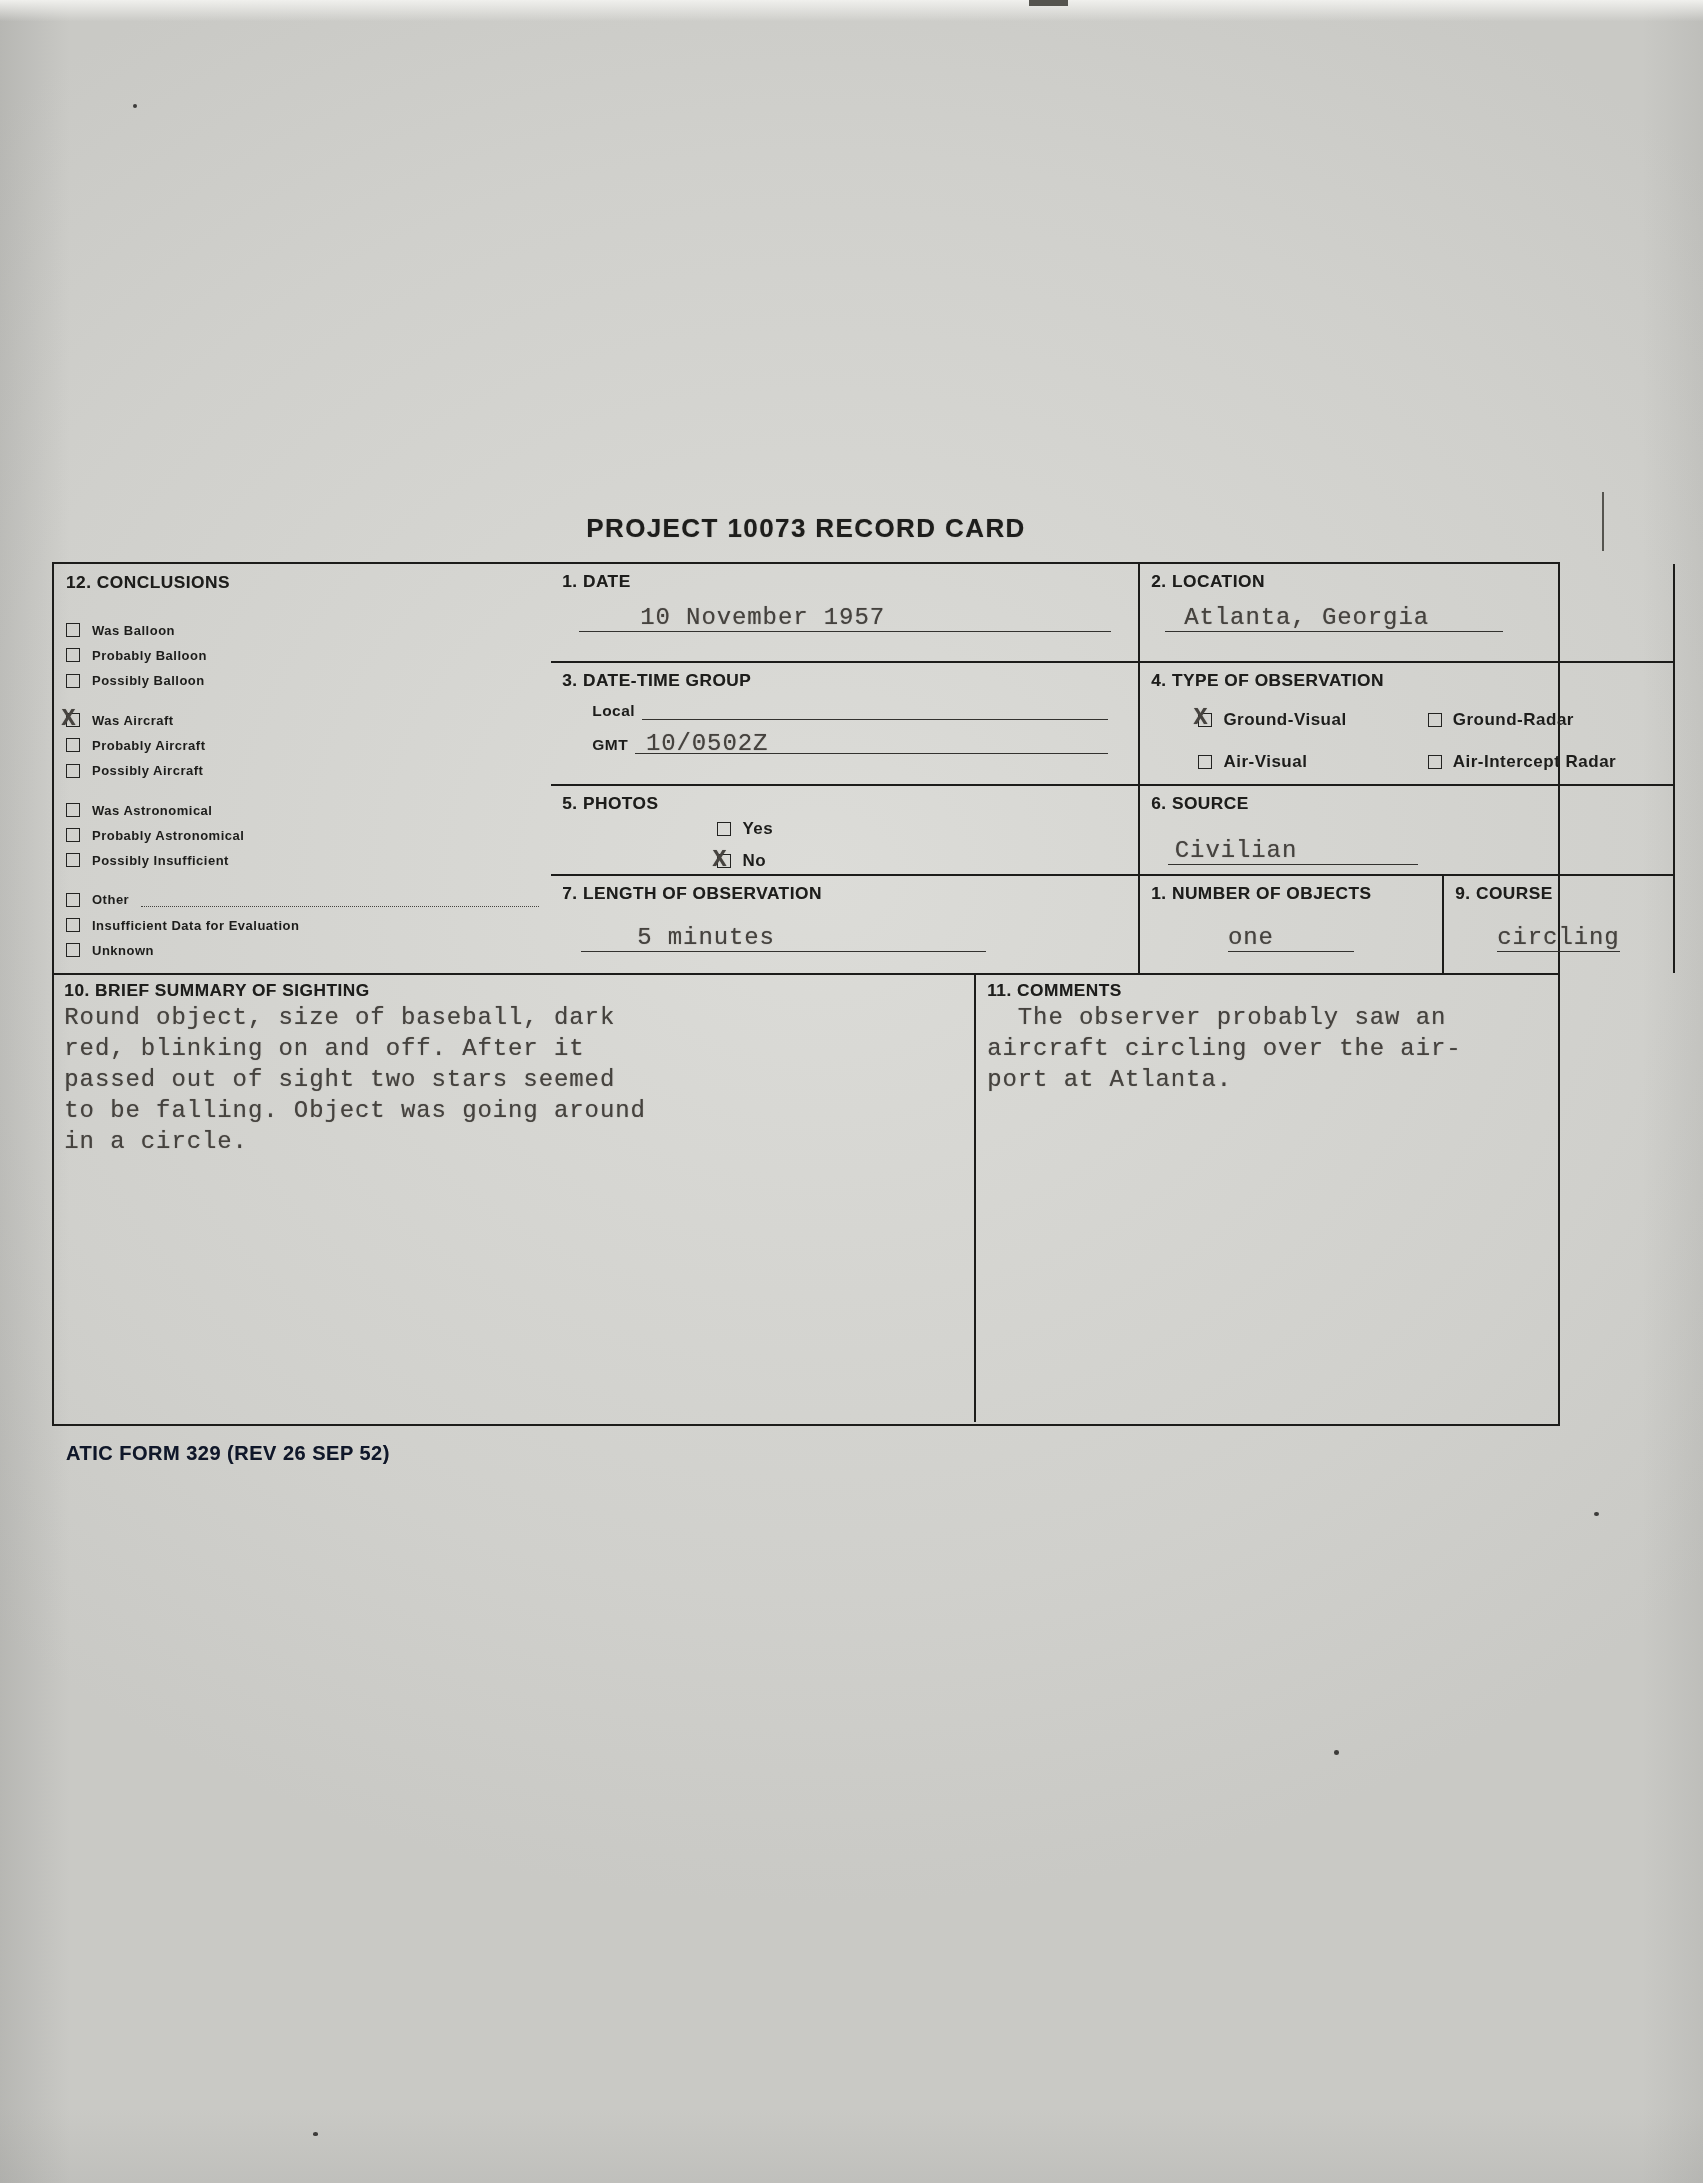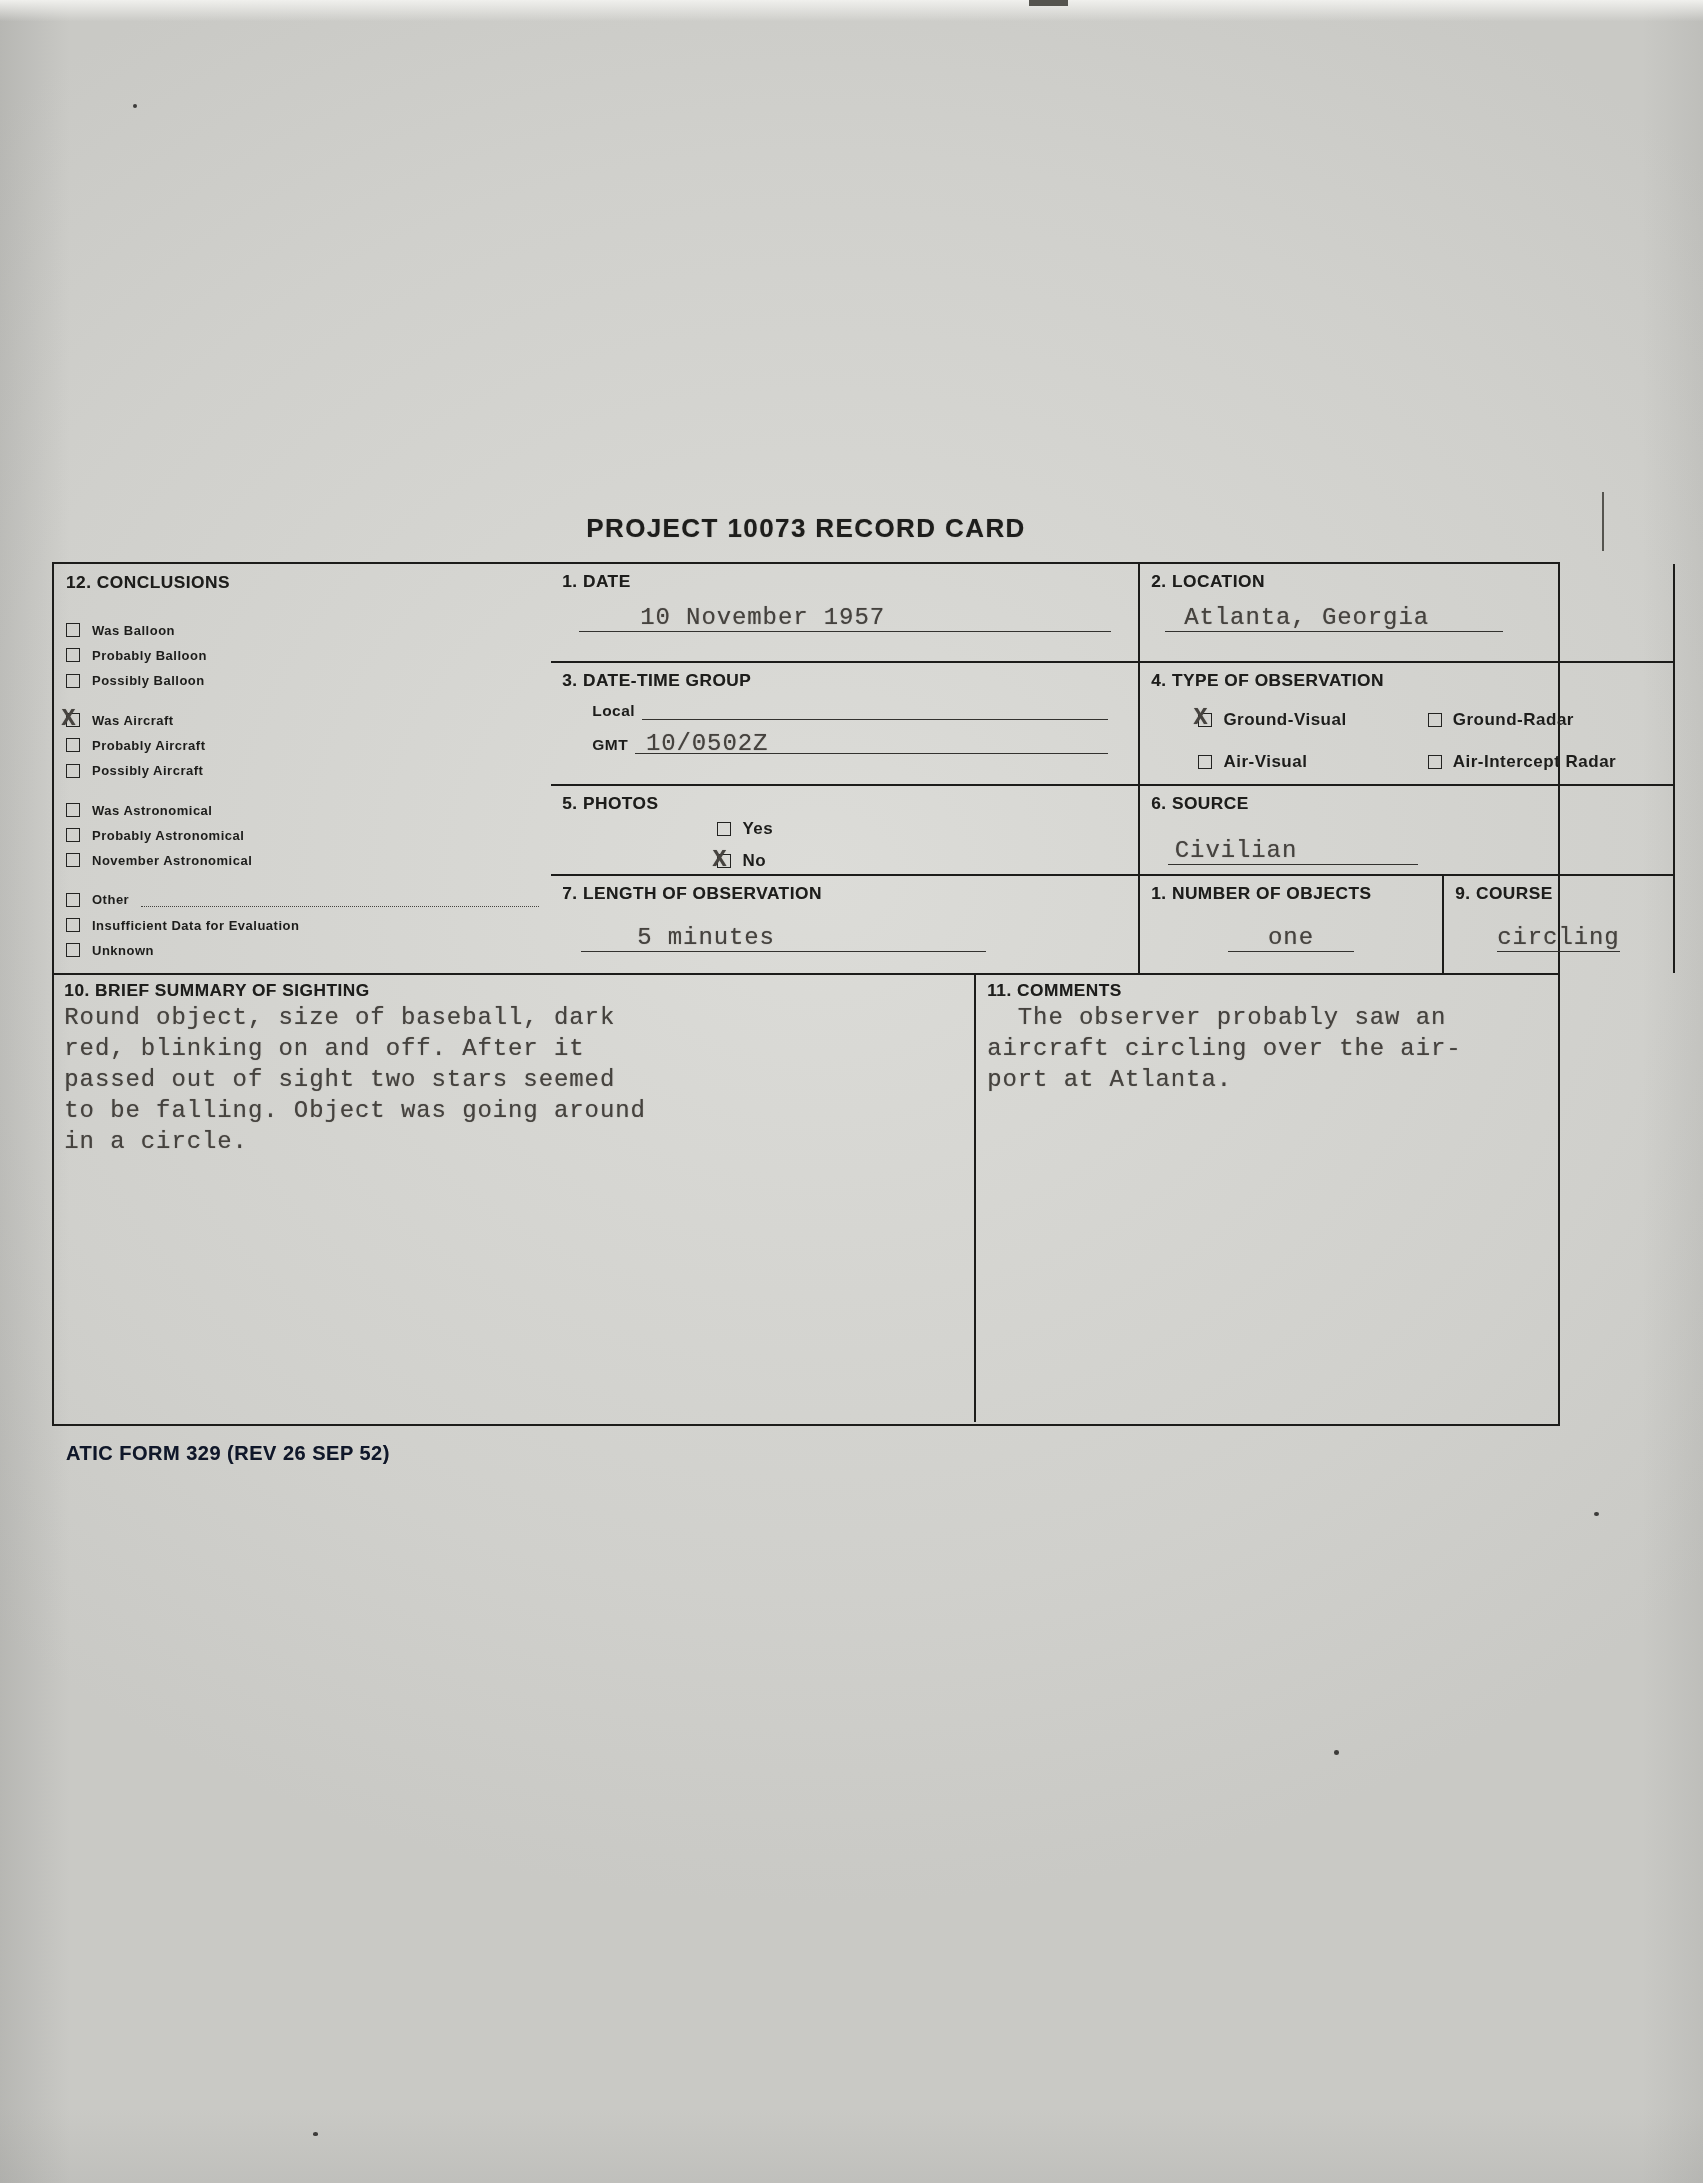--- a/index.html
+++ b/index.html
@@ -77,21 +77,21 @@
   .source-line{margin:23.4px 244px 0 17px;}
   .source-line .typed{display:inline-block;padding-left:6.6px;}
 
   .len-line{margin:20.6px 141px 0 19px;}
   .len-line .typed{display:inline-block;padding-left:56px;}
 
   .row4mid{display:flex;padding:0;}
   .row4mid .sub{box-sizing:border-box;padding:6.6px 11.2px;position:relative;}
   .numobjects{width:304px;border-right:2.3px solid #1c1c1a;}
   .course{flex:1;}
-  .num-line{margin:20.6px auto 0;width:126px;text-align:center;}
+  .num-line{margin:20.6px auto 0;width:126px;}
   .course-line{margin:20.6px 42px 0 42px;text-align:center;}
 
   .bottom{display:flex;border-top:2.3px solid #1c1c1a;height:449px;box-sizing:border-box;}
   .summary{width:922px;border-right:2.3px solid #1c1c1a;box-sizing:border-box;padding:4.7px 9.4px 0 10.3px;}
   .comments{flex:1;box-sizing:border-box;padding:4.7px 11.2px 0 11.2px;}
   .summary .typed,.comments .typed{display:block;margin-top:1px;}
 
   .conclusions{padding:7.5px 9.4px 0 12px;}
   .c-groups{margin-top:27px;display:flex;flex-direction:column;}
   .c-group{display:flex;flex-direction:column;gap:3.7px;margin-bottom:18px;}
@@ -172,21 +172,21 @@
           <div class="c-item">
             <span class="cb"></span>
             <span class="c-label">Was Astronomical</span>
           </div>
           <div class="c-item">
             <span class="cb"></span>
             <span class="c-label">Probably Astronomical</span>
           </div>
           <div class="c-item">
             <span class="cb"></span>
-            <span class="c-label">November Astronomical</span>
+            <span class="c-label">Possibly Insufficient</span>
           </div>
         </div>
 
         <div class="c-group">
           <div class="c-item">
             <span class="cb"></span>
             <span class="c-label">Other</span>
             <span class="dotrule"></span>
           </div>
           <div class="c-item">

